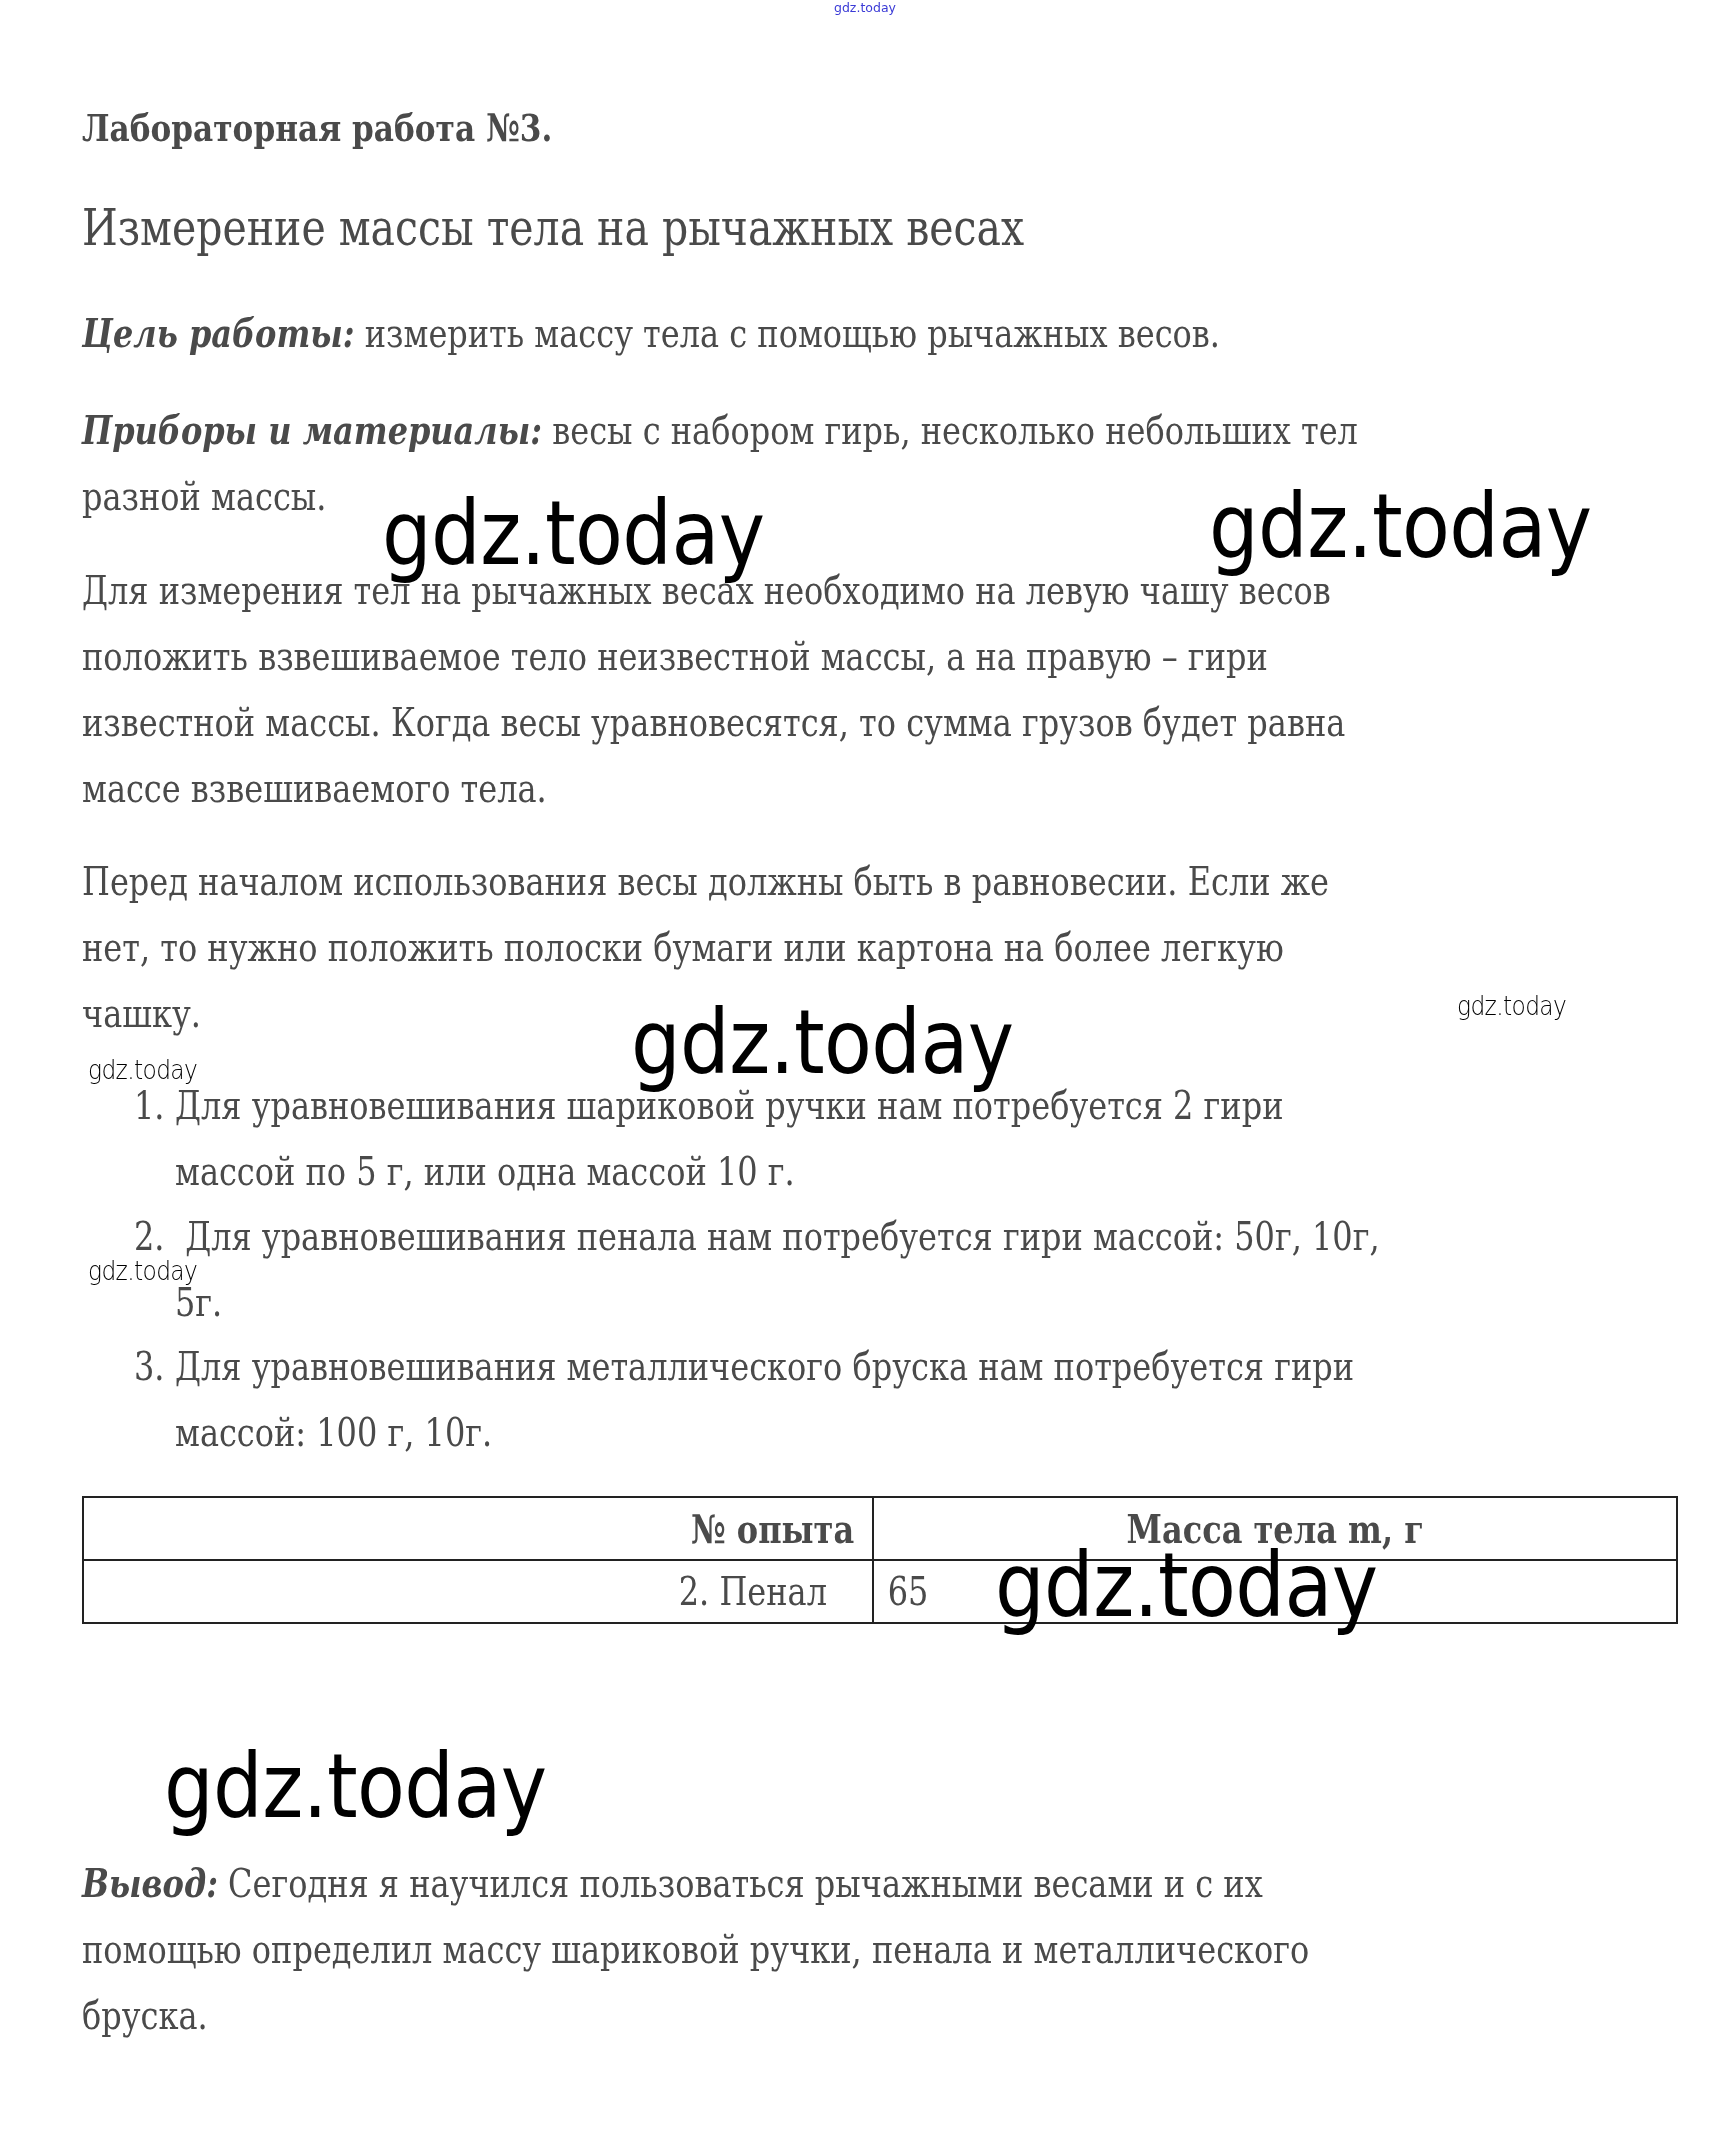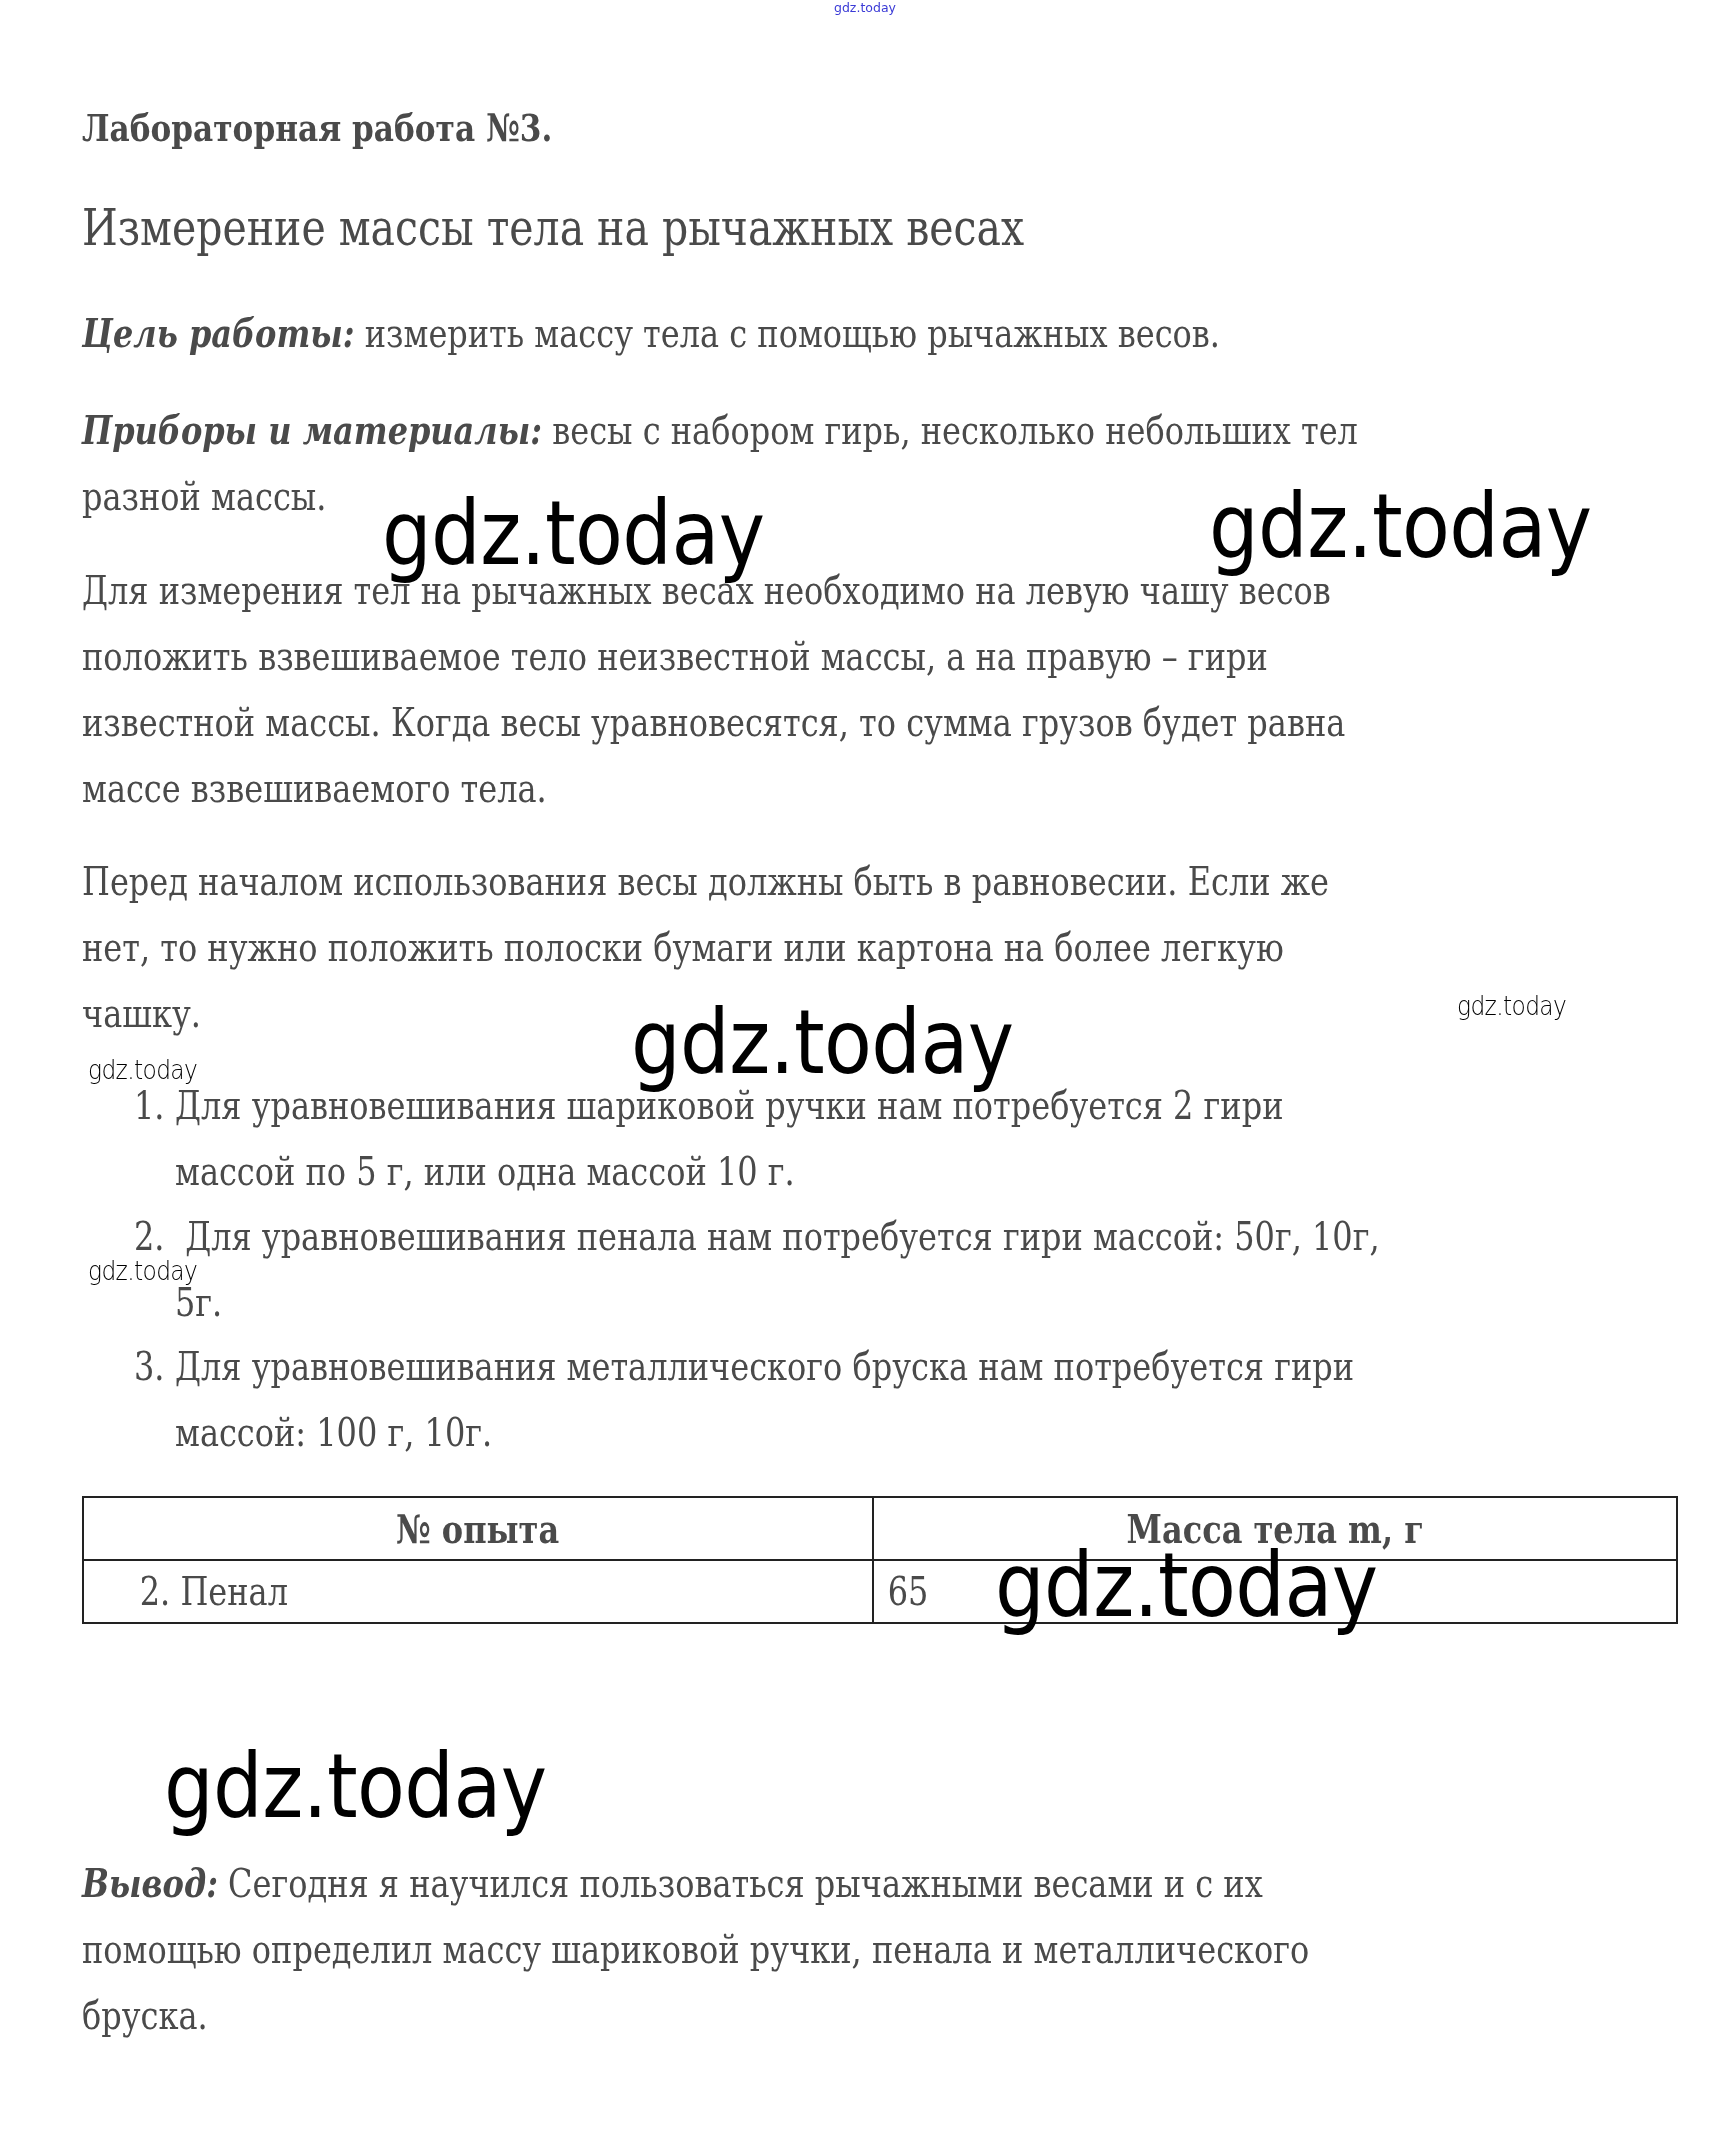--- a/index.html
+++ b/index.html
@@ -60,21 +60,21 @@
       width: 1596px;
       border-collapse: collapse;
       font-size: 39px;
     }
     table.results th, table.results td {
       border: 2.1px solid #222;
       height: 61px;
       padding: 0;
       vertical-align: middle;
     }
-    table.results td.c1, table.results th.c1 { width: 788px; }
+    table.results td.c1, table.results th.c1 { width: 788px; text-align: right; }
     table.results th.c2, table.results td.c2 { border-left: 0.7px solid #555; }
     .cell-text {
       display: inline-block;
       white-space: nowrap;
       transform: scaleX(0.82);
       transform-origin: left center;
     }
     th .cell-text { font-weight: bold; transform-origin: center center; }
     td.c1 .cell-text { padding-left: 68px; }
     td.c2 .cell-text { padding-left: 16.7px; }

